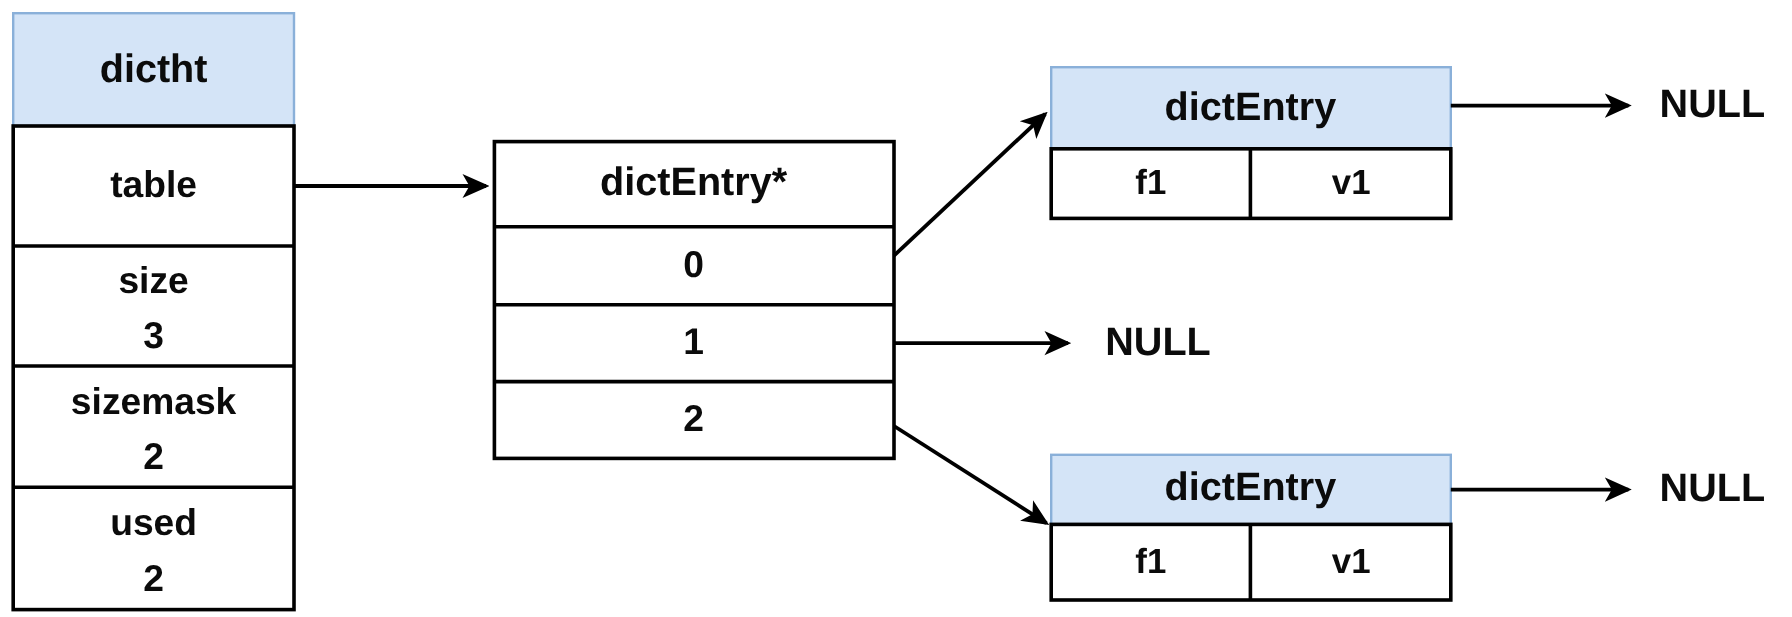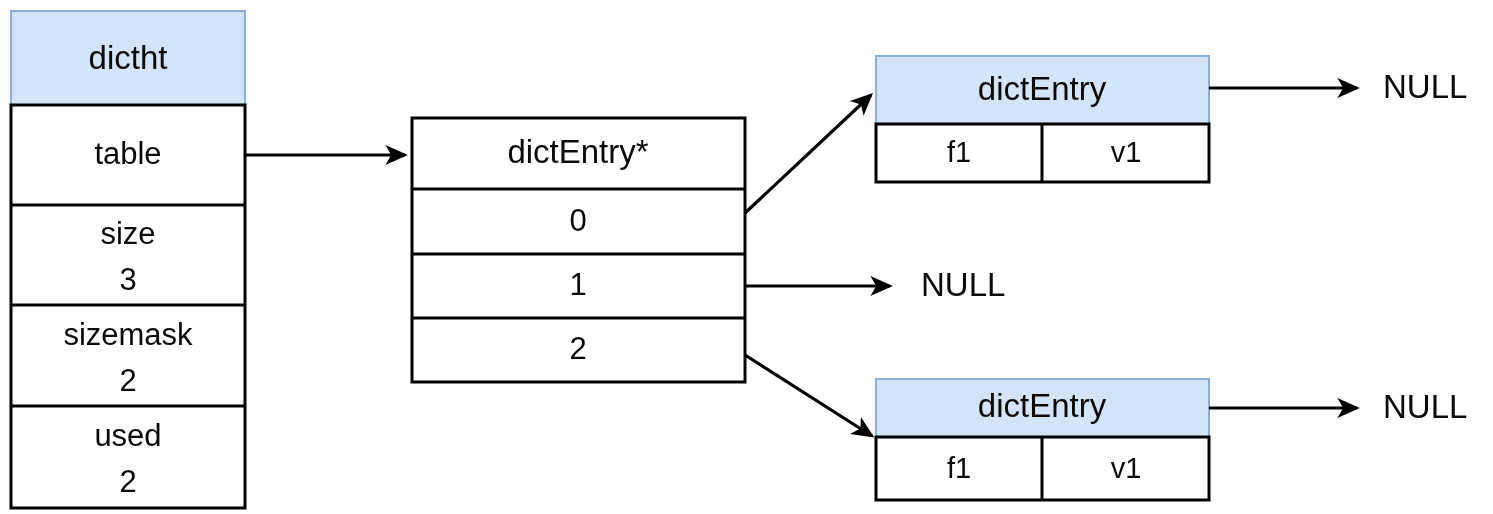--- a/index.html
+++ b/index.html
@@ -11,20 +11,21 @@
   body {
     width: 1493px;
     height: 514px;
     overflow: hidden;
     font-family: "Liberation Sans", sans-serif;
   }
   #diagram-root {
     position: relative;
     width: 1493px;
     height: 514px;
+    font-weight: bold;
   }
   svg#diagram {
     display: block;
     width: 1493px;
     height: 514px;
   }
   .box-fill-header { fill: #d4e4f7; stroke: #8ab0d9; stroke-width: 2; }
   .box-fill-plain  { fill: #ffffff; stroke: #000000; stroke-width: 3; }
   .row-line { stroke: #000000; stroke-width: 3; }
   .edge { stroke: #000000; stroke-width: 3.2; fill: none; }

